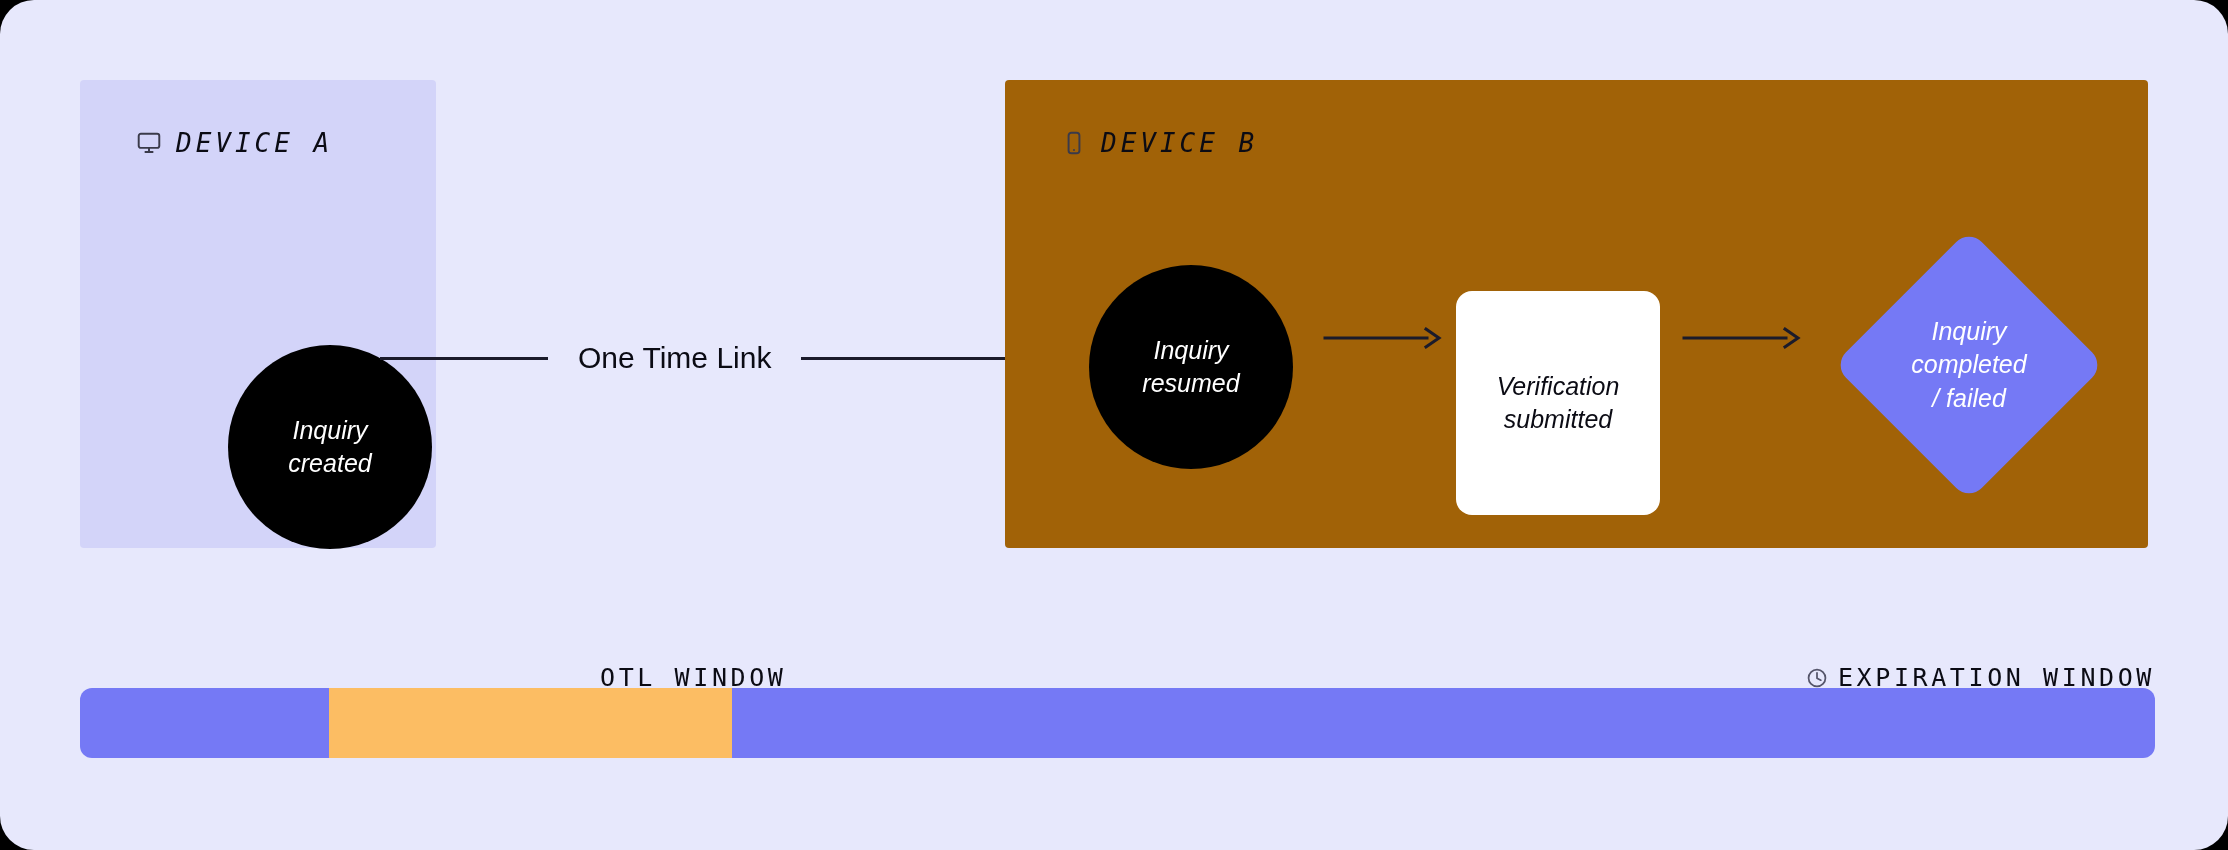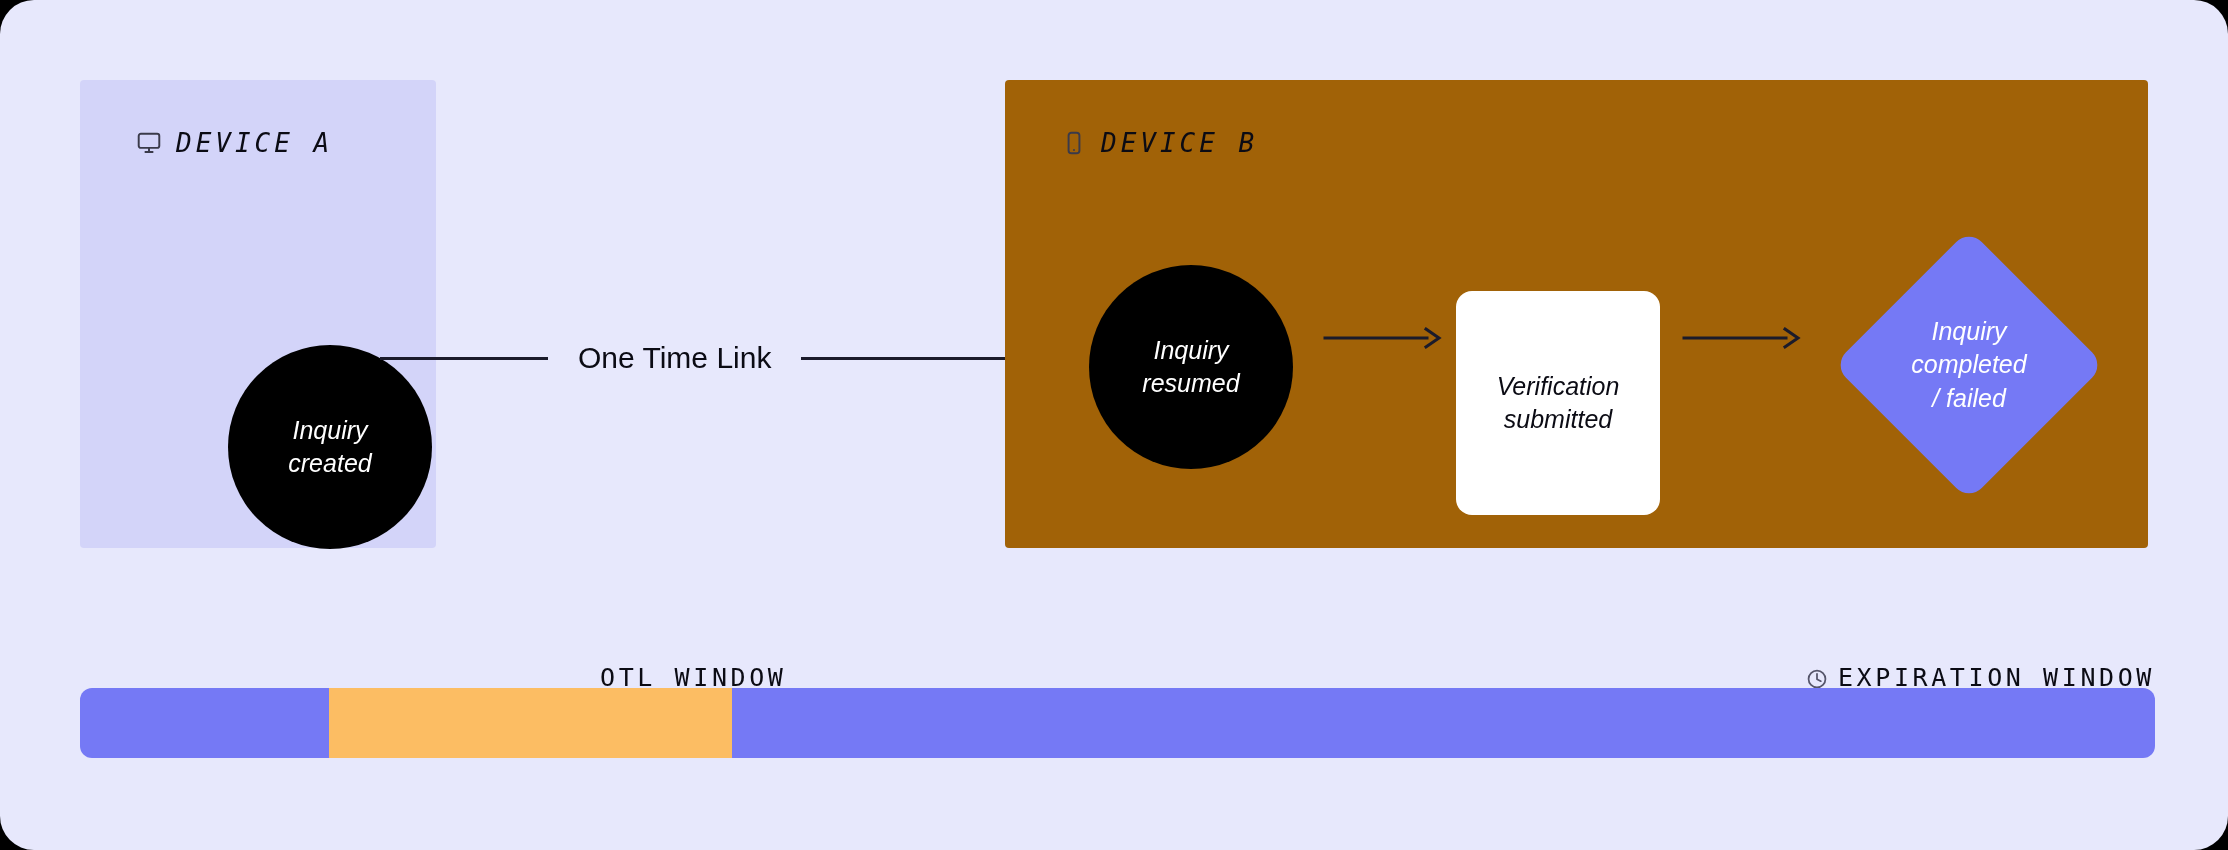--- a/index.html
+++ b/index.html
@@ -172,21 +172,21 @@
     gap: 10px;
     font-family: "DejaVu Sans Mono", "Liberation Mono", monospace;
     font-size: 25px;
     letter-spacing: 3.6px;
     color: #0b0b14;
     white-space: nowrap;
     line-height: 1;
     margin-top: 28px;
   }
   #label-otl-window { left: 520px; }
-  #label-expiration-window { right: 0; align-items: flex-end; }
+  #label-expiration-window { right: 0; }
   .clock-icon { display: block; width: 22px; height: 22px; flex: none; }
 
   .timeline-bar {
     position: absolute;
     left: 80px;
     top: 688px;
     width: 2075px;
     height: 70px;
     display: flex;
     border-radius: 12px;

